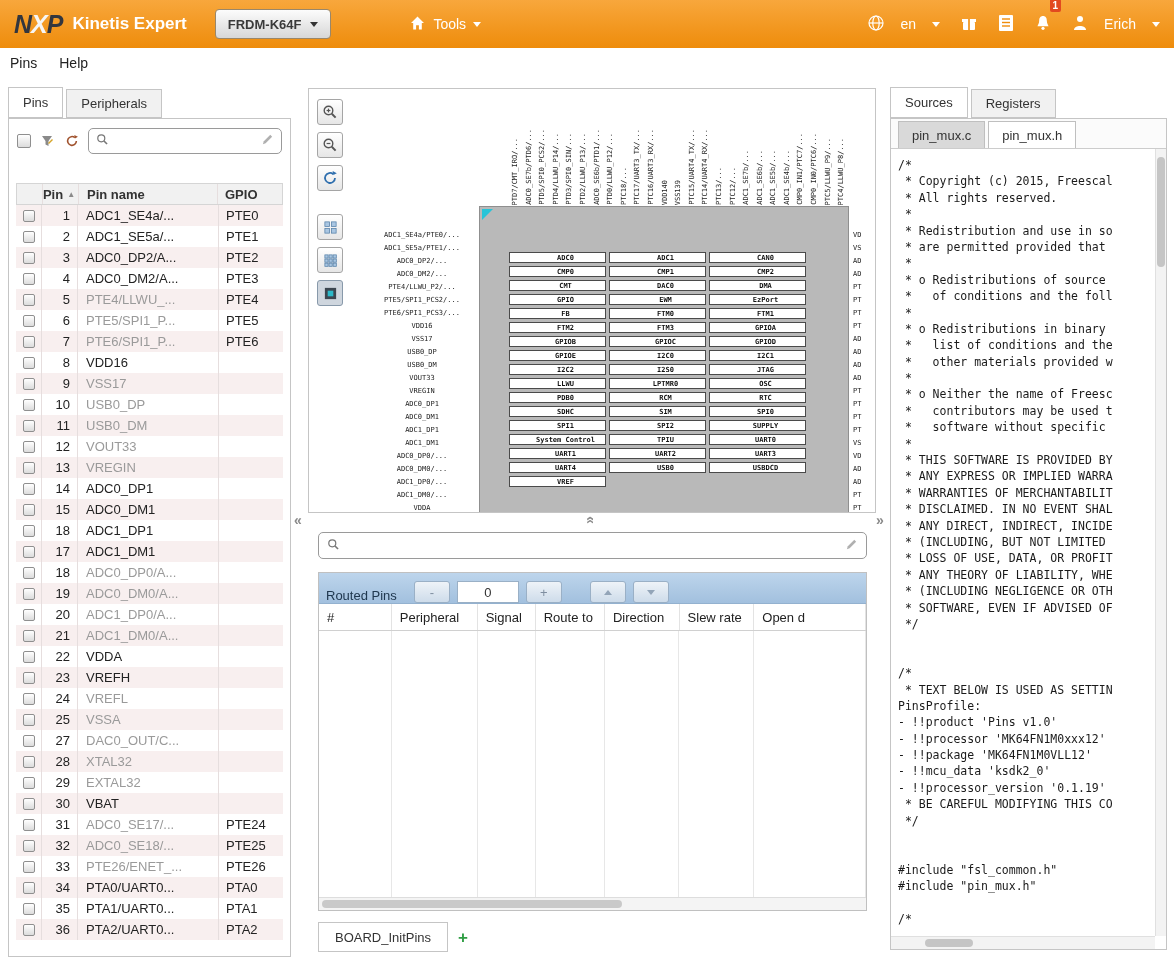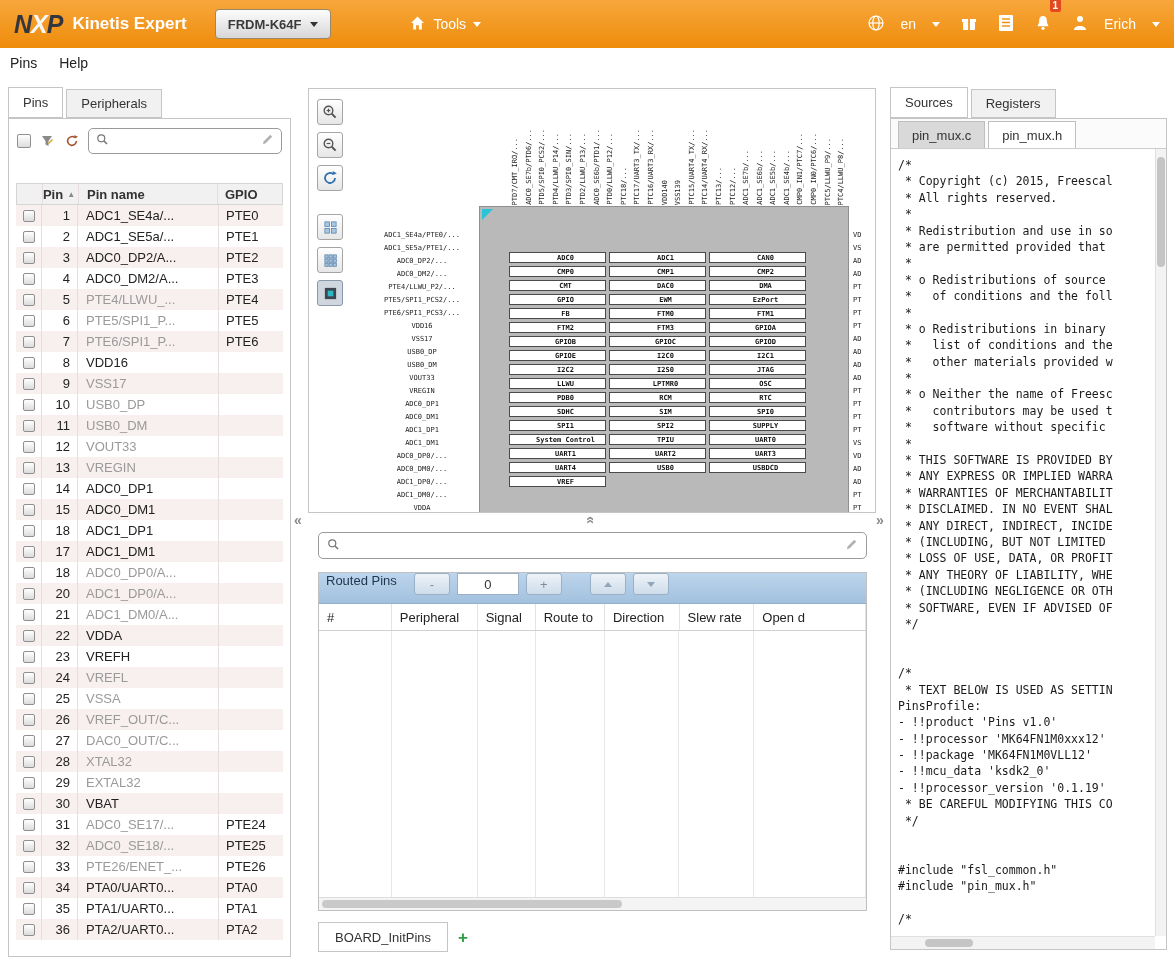--- a/index.html
+++ b/index.html
@@ -82,21 +82,21 @@
   
   .handle{position:absolute;color:#8a8a8a;font-size:14px;font-weight:bold;line-height:14px;}
   .handle.center{transform:rotate(-90deg);}
 
   
   .mid-search{position:absolute;left:318px;top:532px;width:549px;height:27px;border:1px solid #9a9a9a;border-radius:5px;
     background:#fff;display:flex;align-items:center;gap:6px;padding:0 8px;}
   .mid-search input{flex:1;border:none;outline:none;font-size:13px;background:transparent;min-width:0;}
   .routed-box{position:absolute;left:318px;top:572px;width:549px;height:339px;border:1px solid #c0c0c0;background:#fff;overflow:hidden;}
   .routed-bar{height:31px;background:linear-gradient(#bdd5ec,#a2c0de);border-bottom:1px solid #93b1cf;
-    display:flex;align-items:flex-start;padding:0 7px;gap:7px;}
+    display:flex;align-items:flex-end;padding:0 7px;gap:7px;}
   .routed-title{font-size:13px;color:#20384f;margin-right:10px;}
   .rp-btn{width:36px;height:22px;border:1px solid #9ab0c6;border-radius:3px;background:linear-gradient(#eef3f8,#cedcea);
     color:#7e8ea0;font-size:13px;display:flex;align-items:center;justify-content:center;}
   .rp-count{width:62px;height:22px;border:1px solid #9ab0c6;background:#fff;color:#333;font-size:13px;
     display:flex;align-items:center;justify-content:center;}
   .rp-btn.updown{margin-left:0;}
   .rp-gap{width:14px;}
   .tri-up{width:0;height:0;border-left:4px solid transparent;border-right:4px solid transparent;border-bottom:5px solid #93a5b8;}
   .tri-down{width:0;height:0;border-left:4px solid transparent;border-right:4px solid transparent;border-top:5px solid #93a5b8;}
   .routed-header{height:27px;display:flex;align-items:center;border-bottom:1px solid #d0d0d0;font-size:13px;color:#222;}
@@ -405,20 +405,28 @@
 
           <div class="pt-row muted">
             <div class="col-cb">
               <span class="checkbox" style="width:12px;height:12px;"></span>
             </div>
             <div class="col-pin cell-pin">18</div>
             <div class="col-name cell-name">ADC0_DP0/A...</div>
             <div class="col-gpio cell-gpio"></div>
           </div>
 
+          <div class="pt-row muted">
+            <div class="col-cb">
+              <span class="checkbox" style="width:12px;height:12px;"></span>
+            </div>
+            <div class="col-pin cell-pin">19</div>
+            <div class="col-name cell-name">ADC0_DM0/A...</div>
+            <div class="col-gpio cell-gpio"></div>
+          </div>
 
           <div class="pt-row muted">
             <div class="col-cb">
               <span class="checkbox" style="width:12px;height:12px;"></span>
             </div>
             <div class="col-pin cell-pin">20</div>
             <div class="col-name cell-name">ADC1_DP0/A...</div>
             <div class="col-gpio cell-gpio"></div>
           </div>
 
@@ -460,28 +468,20 @@
 
           <div class="pt-row muted">
             <div class="col-cb">
               <span class="checkbox" style="width:12px;height:12px;"></span>
             </div>
             <div class="col-pin cell-pin">25</div>
             <div class="col-name cell-name">VSSA</div>
             <div class="col-gpio cell-gpio"></div>
           </div>
 
-          <div class="pt-row muted">
-            <div class="col-cb">
-              <span class="checkbox" style="width:12px;height:12px;"></span>
-            </div>
-            <div class="col-pin cell-pin">26</div>
-            <div class="col-name cell-name">VREF_OUT/C...</div>
-            <div class="col-gpio cell-gpio"></div>
-          </div>
 
           <div class="pt-row muted">
             <div class="col-cb">
               <span class="checkbox" style="width:12px;height:12px;"></span>
             </div>
             <div class="col-pin cell-pin">27</div>
             <div class="col-name cell-name">DAC0_OUT/C...</div>
             <div class="col-gpio cell-gpio"></div>
           </div>
 

